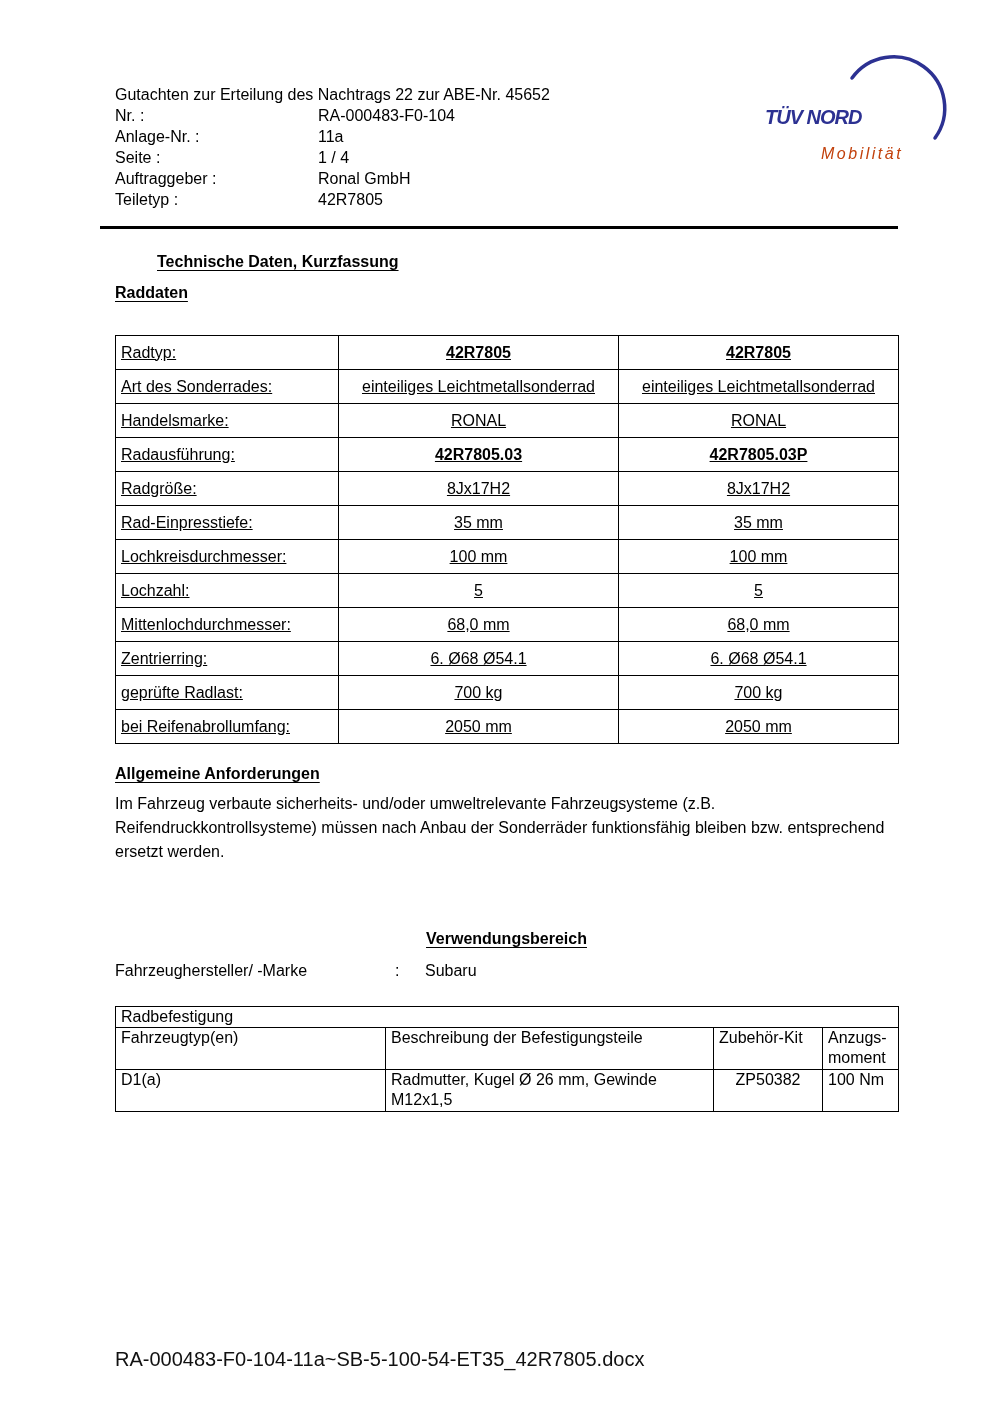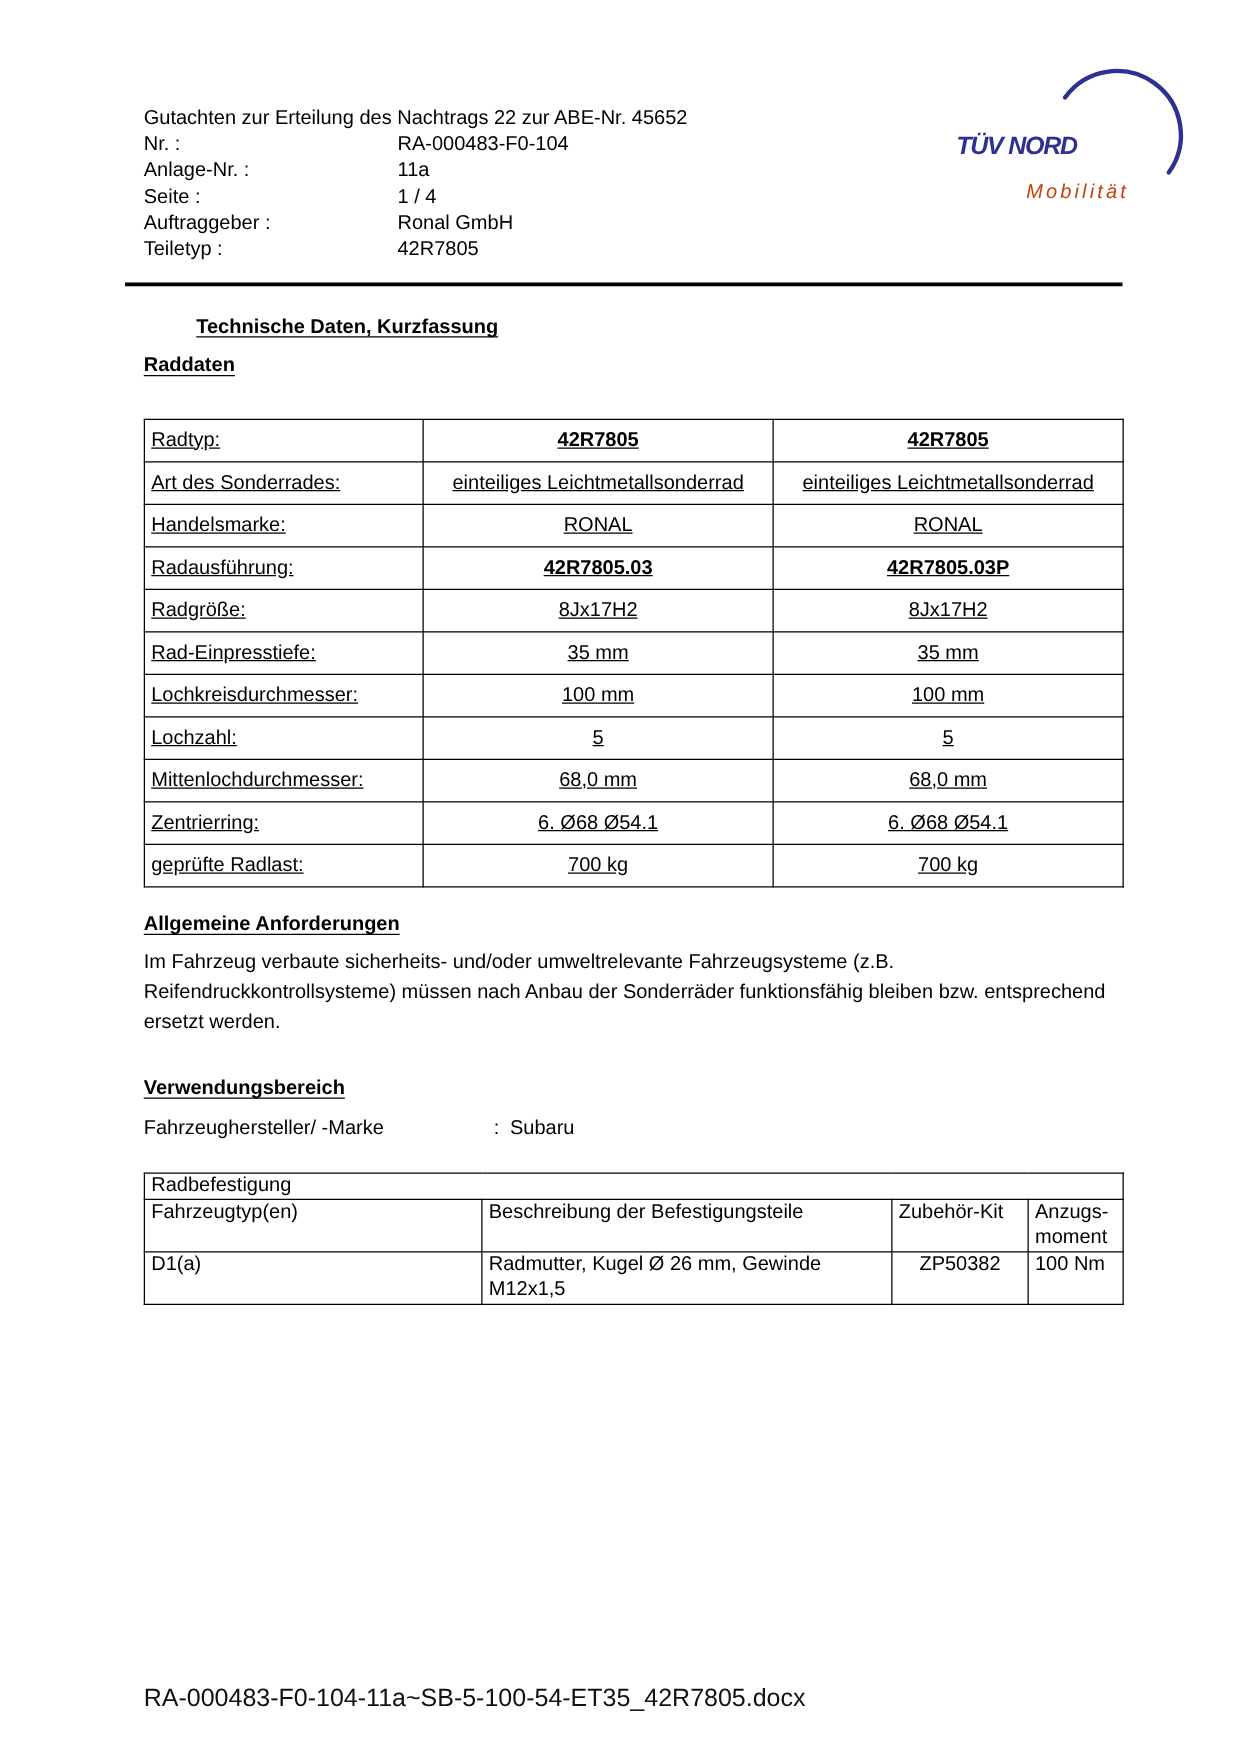--- a/index.html
+++ b/index.html
@@ -43,36 +43,36 @@
   
   .heading {
     font-weight:bold;
     text-decoration:underline;
     text-underline-offset:3px;
     line-height:18px;
   }
   .h-tech { margin-top:24px;margin-left:42px; }
   .h-rad  { margin-top:13px; }
   .h-allg { margin-top:21px; }
-  .h-verw { margin-top:32px; }
+  .h-verw { margin-top:66px;text-align:center; }
   
   table { border-collapse:collapse; table-layout:fixed; width:783px; }
   td { border:1px solid #000; padding:0 5px; overflow:hidden; }
   .t1 { margin-top:33px; }
   .t1 td { height:33px;text-decoration:underline; }
   .t1 .lbl { text-align:left; }
   .t1 .val { text-align:center; }
   .t1 tr.boldvals .val { font-weight:bold; }
   
   .para { margin-top:9px; line-height:24px; width:783px; }
   
   .hersteller { margin-top:14px; display:flex; line-height:18px; }
   .hersteller .hs-label { width:280px; flex:0 0 280px; }
   .hersteller .hs-colon { width:8px; }
-  .hersteller .hs-value { margin-left:5px; }
+  .hersteller .hs-value { margin-left:22px; }
   
   .t2 { margin-top:26px; }
   .t2 td { vertical-align:top; line-height:20px; }
   .t2 .caption-cell { height:20px; }
   .t2 .hdr td { height:41px; }
   .t2 .data td { height:41px; }
   .t2 .kit-cell { text-align:center; }
   
   .footer {
     position:absolute; left:115px; top:1348px;
@@ -178,20 +178,25 @@
         <tr>
           <td class="lbl">Zentrierring:</td>
           <td class="val">6.  Ø68  Ø54.1</td>
           <td class="val">6.  Ø68  Ø54.1</td>
         </tr>
         <tr>
           <td class="lbl">geprüfte Radlast:</td>
           <td class="val">700 kg</td>
           <td class="val">700 kg</td>
         </tr>
+        <tr>
+          <td class="lbl">bei Reifenabrollumfang:</td>
+          <td class="val">2050 mm</td>
+          <td class="val">2050 mm</td>
+        </tr>
       </tbody>
     </table>
 
     <div class="heading h-allg">Allgemeine Anforderungen</div>
     <div class="para">Im Fahrzeug verbaute sicherheits- und/oder umweltrelevante Fahrzeugsysteme (z.B. Reifendruckkontrollsysteme) müssen nach Anbau der Sonderräder funktionsfähig bleiben bzw. entsprechend ersetzt werden.</div>
 
     <div class="heading h-verw">Verwendungsbereich</div>
 
     <div class="hersteller">
       <span class="hs-label">Fahrzeughersteller/ -Marke</span>

